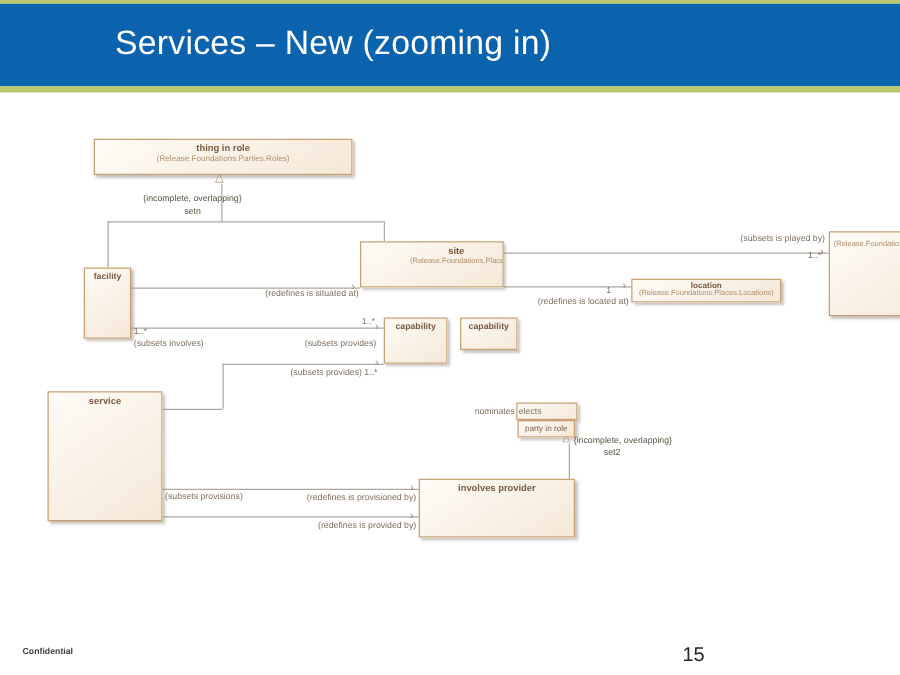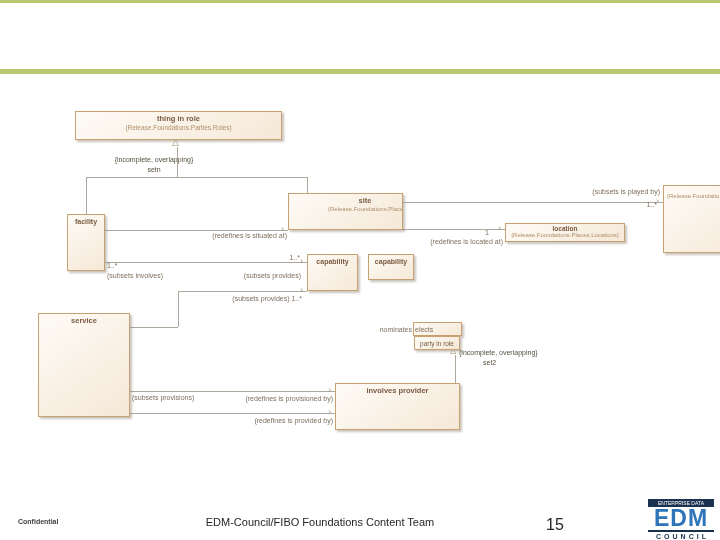--- a/index.html
+++ b/index.html
@@ -106,20 +106,23 @@
   #logo-tagline{background:#1b3350;color:#ffffff;font-size:5px;line-height:8px;height:8px;text-align:center;overflow:hidden;}
   #logo-acronym{font-size:23px;font-weight:800;color:#2e74b8;text-align:center;line-height:.9;letter-spacing:1px;padding-top:1px;}
   #logo-org{border-top:2px solid #14304d;margin-top:1px;font-size:7px;font-weight:600;letter-spacing:3px;color:#14304d;text-align:center;padding:1px 0 0 3px;}
 </style>
 </head>
 <body>
 
 <div id="slide">
 
   <div id="strip-top" class="strip"></div>
+  <div id="header-bar">
+    <div id="slide-title">Services – New (zooming in)</div>
+  </div>
   <div id="strip-bottom" class="strip"></div>
 
   <div id="diagram">
 
     <div id="ln-v-tri" class="vl"></div>
     <div id="ln-bus" class="hl"></div>
     <div id="ln-fac-drop" class="vl"></div>
     <div id="ln-site-drop" class="vl"></div>
     <div id="ln-situated" class="hl"></div>
     <div id="ln-played" class="hl"></div>
@@ -194,22 +197,16 @@
     <div id="lb-nominates" class="lbl">nominates</div>
     <div id="lb-elects" class="lbl">elects</div>
     <div id="lb-set2c" class="lbl dark">{incomplete, overlapping}</div>
     <div id="lb-set2n" class="lbl dark">set2</div>
     <div id="lb-provisions" class="lbl">(subsets provisions)</div>
     <div id="lb-provisioned" class="lbl">(redefines is provisioned by)</div>
     <div id="lb-provided" class="lbl">(redefines is provided by)</div>
   </div>
 
   <div id="footer-confidential">Confidential</div>
-  <div id="footer-credit">EDM-Council/FIBO Foundations Content Team</div>
   <div id="footer-page">15</div>
 
-  <div id="logo">
-    <div id="logo-tagline">ENTERPRISE DATA MANAGEMENT</div>
-    <div id="logo-acronym">EDM</div>
-    <div id="logo-org">COUNCIL</div>
-  </div>
 
 </div>
 
 </body></html>

